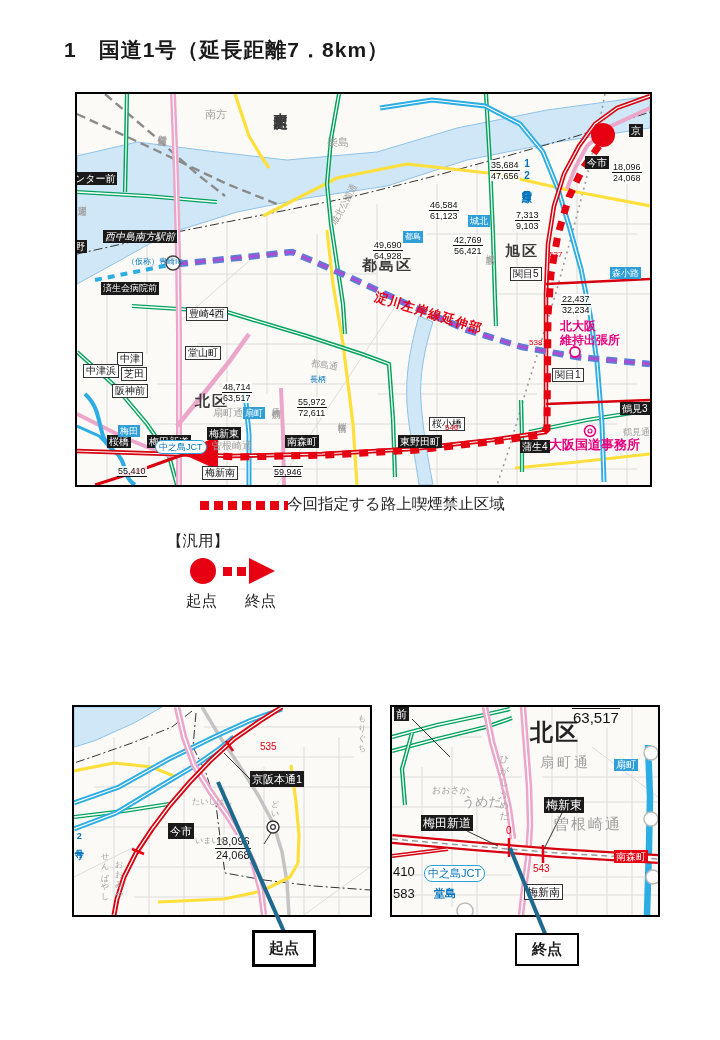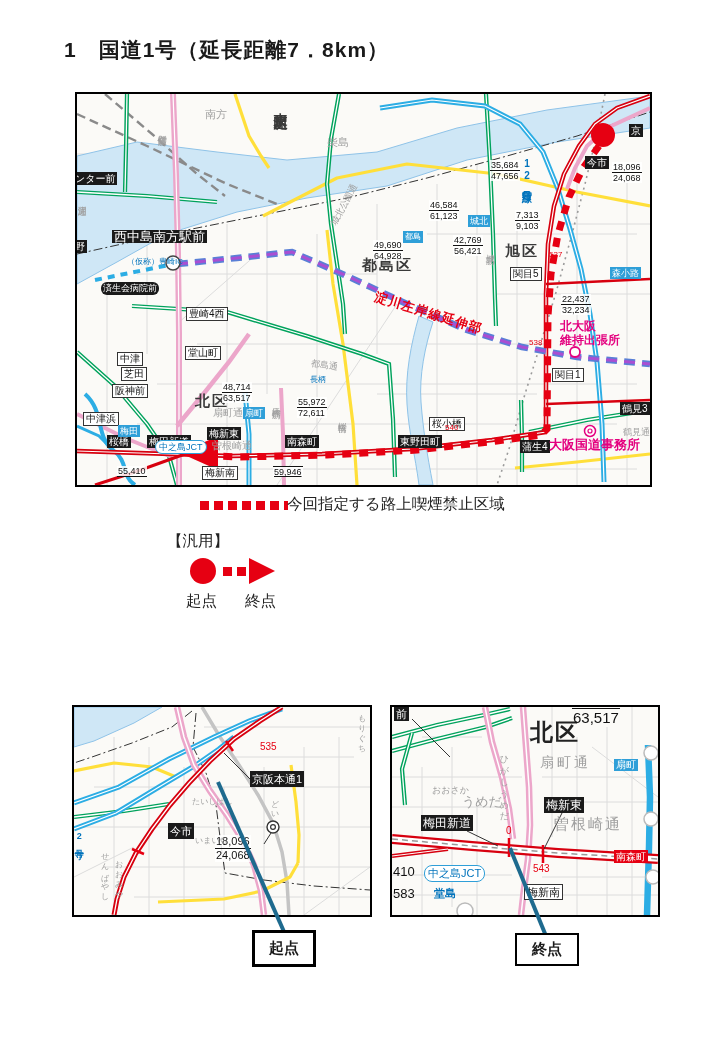--- a/index.html
+++ b/index.html
@@ -34,21 +34,21 @@
   .bk{background:#1a1a1a;color:#fff;padding:0 2px;line-height:13px;}
   .wt{background:#fff;border:1px solid #333;color:#111;padding:0 2px;line-height:12px;}
   .bb{background:#2f9fd8;color:#fff;font-size:9px;padding:0 2px;line-height:12px;}
   .bl{color:var(--blue_text);}
   .gr{color:#a0a0a0;}
   .mg{color:var(--magenta_text);font-weight:bold;}
   .rd{color:var(--route_red);}
   .ward{font-weight:bold;color:#3a3a3a;font-size:15px;letter-spacing:2px;}
   .vert{writing-mode:vertical-rl;text-orientation:upright;letter-spacing:1px;}
   .cnt{position:absolute;font-size:9px;line-height:10px;background:rgba(255,255,255,.85);color:#111;}
-  .cnt span{display:block;padding:0 1px;}
+  .cnt span{display:block;padding:0 1px;text-align:center;}
   .cnt .t{border-bottom:1px solid #111;}
   .cnt .bt{border-top:1px solid #111;}
   .jct{border:1.5px solid #2f9fd8;border-radius:8px;color:var(--blue_text);background:#fff;font-size:9px;padding:0 3px;line-height:12px;}
   .rdbox{background:var(--route_red);color:#fff;padding:0 2px;line-height:13px;}
   
   .lg-text{position:absolute;font-size:15.5px;color:#222;}
   .sq{display:inline-block;width:9px;height:9px;background:var(--route_red);margin-right:5px;}
   .sq.half{width:4px;margin-right:0;}
   .lg-dot{position:absolute;width:26px;height:26px;border-radius:50%;background:var(--route_red);}
   .lg-arrow{position:absolute;width:0;height:0;border-top:13px solid transparent;border-bottom:13px solid transparent;border-left:26px solid var(--route_red);}
@@ -160,35 +160,35 @@
       <span class="lab gr vert" style="left:408px;top:153px;font-size:9px;">城北筋</span>
       <span class="lab gr" style="left:252px;top:128px;font-size:9px;transform:rotate(-62deg);transform-origin:left top;">城北公園通</span>
       <span class="lab gr" style="left:234px;top:266px;font-size:9px;transform:rotate(8deg);">都島通</span>
       <span class="lab gr vert" style="left:194px;top:306px;font-size:9px;">天神橋筋</span>
       <span class="lab gr vert" style="left:260px;top:321px;font-size:9px;">桜宮橋</span>
       <span class="lab gr" style="left:135px;top:346px;">曽根崎通</span>
       <span class="lab gr" style="left:136px;top:313px;">扇町通</span>
       <span class="lab gr" style="left:546px;top:333px;font-size:9px;">鶴見通</span>
       <span class="lab bk" style="left:-4px;top:78px;">ンター前</span>
       <span class="lab bk" style="left:-4px;top:146px;">野</span>
-      <span class="lab bk" style="left:35px;top:136px;font-size:13px;">西中島南方駅前</span>
-      <span class="lab bk" style="left:24px;top:188px;font-size:9px;border-radius:6px;">済生会病院前</span>
+      <span class="lab bk" style="left:26px;top:136px;font-size:10px;font-style:italic;">西中島南方駅前</span>
+      <span class="lab bk" style="left:24px;top:188px;font-size:9px;">済生会病院前</span>
       <span class="lab bk" style="left:552px;top:30px;">京</span>
       <span class="lab bk" style="left:508px;top:62px;">今市</span>
       <span class="lab bk" style="left:30px;top:341px;">桜橋</span>
       <span class="lab bk" style="left:70px;top:341px;">梅田新道</span>
       <span class="lab bk" style="left:130px;top:333px;">梅新東</span>
       <span class="lab bk" style="left:208px;top:341px;">南森町</span>
       <span class="lab bk" style="left:321px;top:341px;">東野田町</span>
       <span class="lab bk" style="left:443px;top:346px;">蒲生4</span>
       <span class="lab bk" style="left:543px;top:308px;">鶴見3</span>
       <span class="lab wt" style="left:109px;top:213px;">豊崎4西</span>
       <span class="lab wt" style="left:108px;top:252px;">堂山町</span>
       <span class="lab wt" style="left:40px;top:258px;">中津</span>
-      <span class="lab wt" style="left:6px;top:270px;margin-top:48px;">中津浜</span>
+      <span class="lab wt" style="left:6px;top:270px;">中津浜</span>
       <span class="lab wt" style="left:44px;top:273px;">芝田</span>
       <span class="lab wt" style="left:35px;top:290px;">阪神前</span>
       <span class="lab wt" style="left:475px;top:274px;">関目1</span>
       <span class="lab wt" style="left:433px;top:173px;">関目5</span>
       <span class="lab wt" style="left:352px;top:323px;">桜小橋</span>
       <span class="lab wt" style="left:125px;top:372px;">梅新南</span>
       <span class="lab bb" style="left:41px;top:331px;">梅田</span>
       <span class="lab bb" style="left:166px;top:313px;">扇町</span>
       <span class="lab bb" style="left:391px;top:121px;">城北</span>
       <span class="lab bb" style="left:326px;top:137px;font-size:8px;">都島</span>

